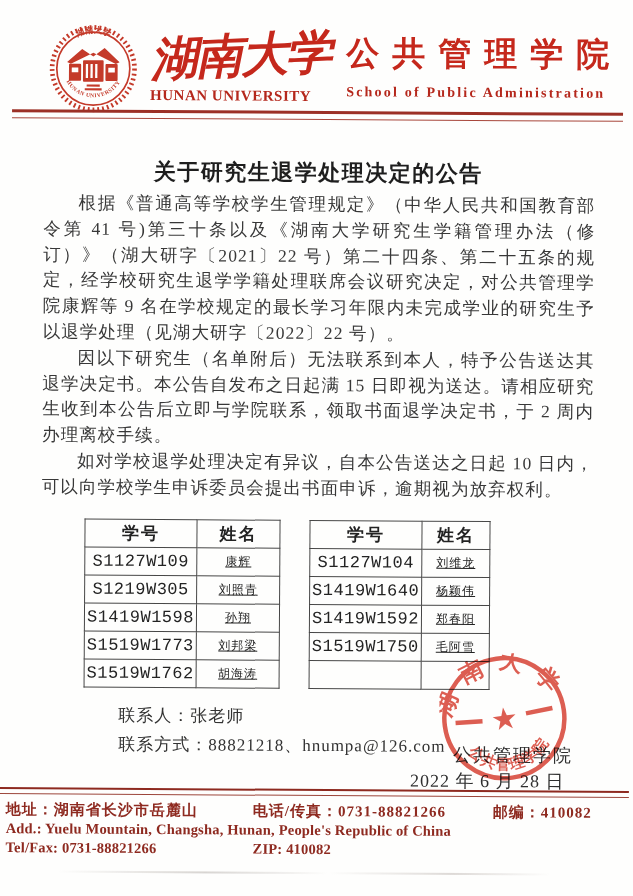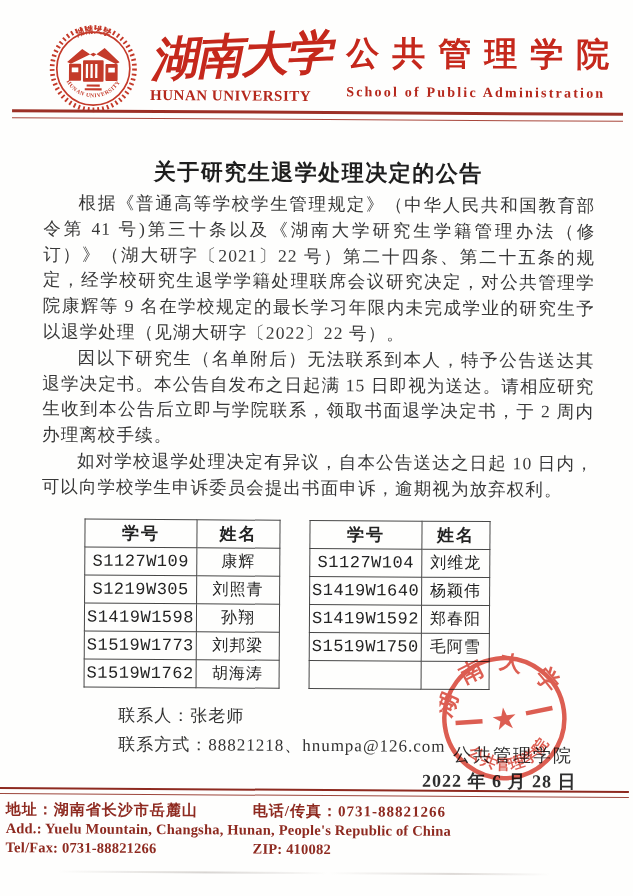--- a/index.html
+++ b/index.html
@@ -68,38 +68,38 @@
     display:flex;
   }
   table{border-collapse:collapse;}
   td,th{
     border:1.3px solid #474747;
     height:27px;text-align:center;vertical-align:middle;
     color:#232323;padding:0 2px;
   }
   th{font-size:17px;font-weight:bold;letter-spacing:2px;}
   td.sid{font-size:17px;font-family:Liberation Mono, monospace;letter-spacing:0.5px;}
-  td.sname{font-size:16px;letter-spacing:1px;}
+  td.sname{font-size:12px;letter-spacing:1px;text-decoration:underline;}
   .t-left{width:196px;}
   .t-left col.c1{width:103px;} .t-left col.c2{width:93px;}
   .t-right{margin-left:29px;width:181px;}
   .t-right col.c1{width:97px;} .t-right col.c2{width:84px;}
   
   .contact{
     position:absolute;top:702px;left:120px;
     font-size:17px;color:#333;line-height:29px;letter-spacing:1px;
   }
   
   .sig-dept{
     position:absolute;top:742px;left:455px;
     font-size:18px;color:#2e2e2e;letter-spacing:2px;
   }
   .sig-date{
-    position:absolute;top:768px;left:424px;
-    font-size:18px;color:#2e2e2e;letter-spacing:1px;font-weight:bold;
+    position:absolute;top:768px;left:412px;
+    font-size:18px;color:#2e2e2e;letter-spacing:1px;
   }
   .seal{
     position:absolute;top:652px;left:441px;width:130px;height:130px;
     mix-blend-mode:multiply;opacity:0.88;
   }
   
   .footer-line{
     position:absolute;left:2px;right:2px;top:789px;height:4px;
     border-top:2.5px solid #8e2a20;border-bottom:1.2px solid #9c453a;
   }
@@ -264,20 +264,21 @@
       <rect x="87" y="60" width="27" height="4.5" fill="#d8473a" transform="rotate(-4 100 62)"></rect>
       <text x="65" y="76" font-size="30" fill="#d8473a" text-anchor="middle">★</text>
     </g>
   </svg>
 
   <div class="footer-line"></div>
   <div class="footer">
     <div class="f-grid f-zh">
       <span>地址：湖南省长沙市岳麓山</span>
       <span>电话/传真：0731-88821266</span>
+      <span>邮编：410082</span>
     </div>
     <div class="f-en">Add.: Yuelu Mountain, Changsha, Hunan, People's Republic of China</div>
     <div class="f-grid f-en">
       <span>Tel/Fax: 0731-88821266</span>
       <span>ZIP: 410082</span>
       <span></span>
     </div>
   </div>
 
   <div class="scan-smudge"></div>

